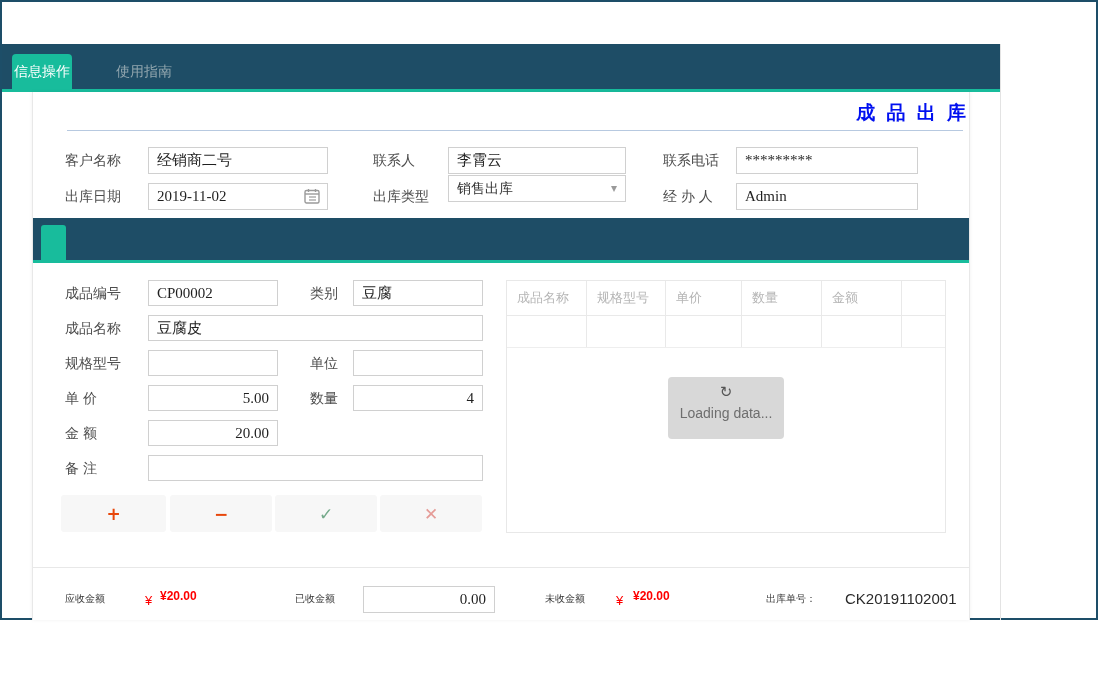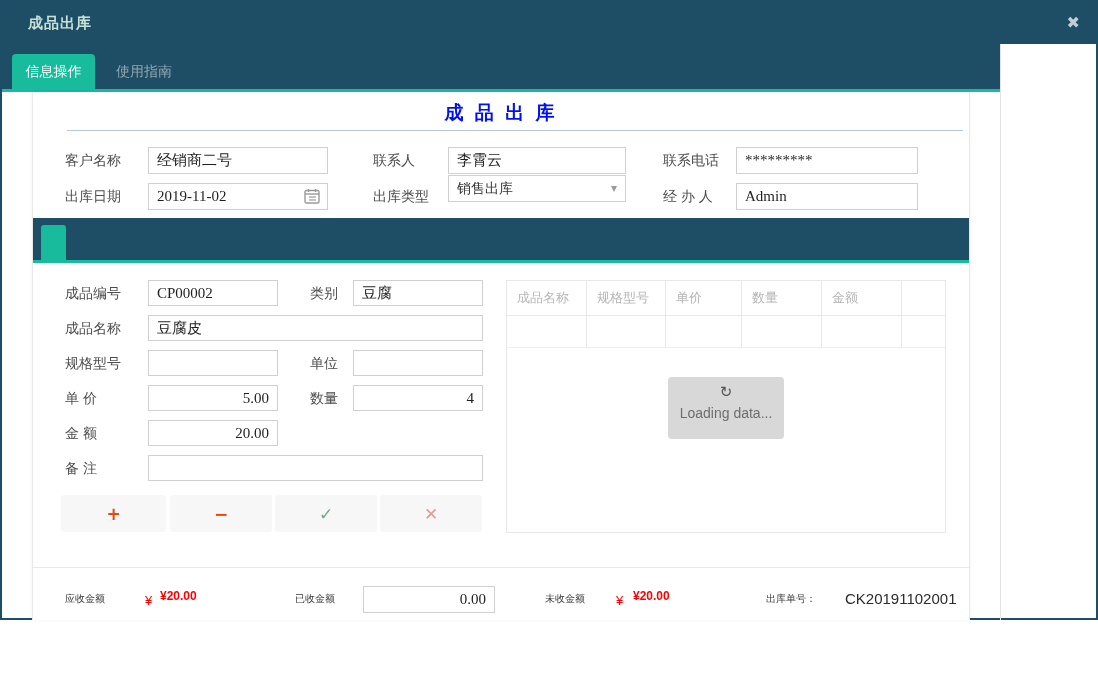--- a/index.html
+++ b/index.html
@@ -13,31 +13,31 @@
   .titlebar { position:absolute; left:0; top:0; width:1094px; height:42px; background:#1e4d66; }
   .dlg-title { position:absolute; left:26px; top:0; line-height:42px; color:#c6e2d7;
     font-size:15px; font-weight:bold; letter-spacing:1px; }
   .dlg-close { position:absolute; right:16px; top:0; line-height:42px; color:#c2cdd6;
     font-size:16px; font-weight:bold; cursor:pointer; }
 
   .tabstrip { position:absolute; left:0; top:42px; width:998px; height:48px;
     background:#1e4d66; border-bottom:3px solid #18bc9c; }
   .tab { position:absolute; bottom:0; height:35px; line-height:35px; font-size:14px;
     text-align:center; cursor:pointer; }
-  .tab.active { left:10px; width:83px; background:#18bc9c; color:#fff;
+  .tab.active { left:10px; width:60px; background:#18bc9c; color:#fff;
     border-radius:4px 4px 0 0; }
   .tab.inactive { left:100px; padding:0 14px; color:#93a7af; }
 
   .right-divider { position:absolute; left:998px; top:42px; width:1px; height:576px; background:#e3e3e3; }
 
   .card { position:absolute; left:30px; top:90px; width:938px; height:528px; background:#fff;
     border-left:1px solid #e8e8e8; border-right:1px solid #e8e8e8;
     box-shadow:0 0 4px rgba(0,0,0,0.06); }
 
-  .form-title { position:absolute; top:8px; left:0; width:100%; text-align:center;
+  .form-title { position:absolute; top:8px; left:0; width:100%; text-align:right;
     color:#0010f0; font-weight:bold; font-size:19px; letter-spacing:3px; }
   .title-underline { position:absolute; top:38px; left:34px; width:896px; height:1px; background:#b7c9e0; }
 
   .lbl { position:absolute; font-size:14px; color:#4d4d4d; white-space:nowrap; }
   .inp { position:absolute; height:27px; border:1px solid #d0d0d0; background:#fff;
     font-family:"Liberation Serif","DejaVu Serif",serif; font-size:15px; color:#1f1f1f;
     padding:0 8px; outline:none; }
   .inp.num { text-align:right; }
 
   .selectbox { position:absolute; height:27px; border:1px solid #d0d0d0; background:#fff;
@@ -80,24 +80,20 @@
   .yen-sm { position:absolute; top:501px; font-size:13px; color:#fe0000; }
   .money { position:absolute; top:497px; font-size:12px; font-weight:bold; color:#fe0000; }
   .order-val { position:absolute; top:498px; font-size:15px; color:#2b2b2b; }
 </style>
 </head>
 <body>
 
 <div class="page">
   <div class="dialog">
 
-    <div class="titlebar">
-      <span class="dlg-title">成品出库</span>
-      <span class="dlg-close">✖</span>
-    </div>
 
     <div class="tabstrip">
       <div class="tab active">信息操作</div>
       <div class="tab inactive">使用指南</div>
     </div>
 
     <div class="right-divider"></div>
 
     <div class="card">
 

